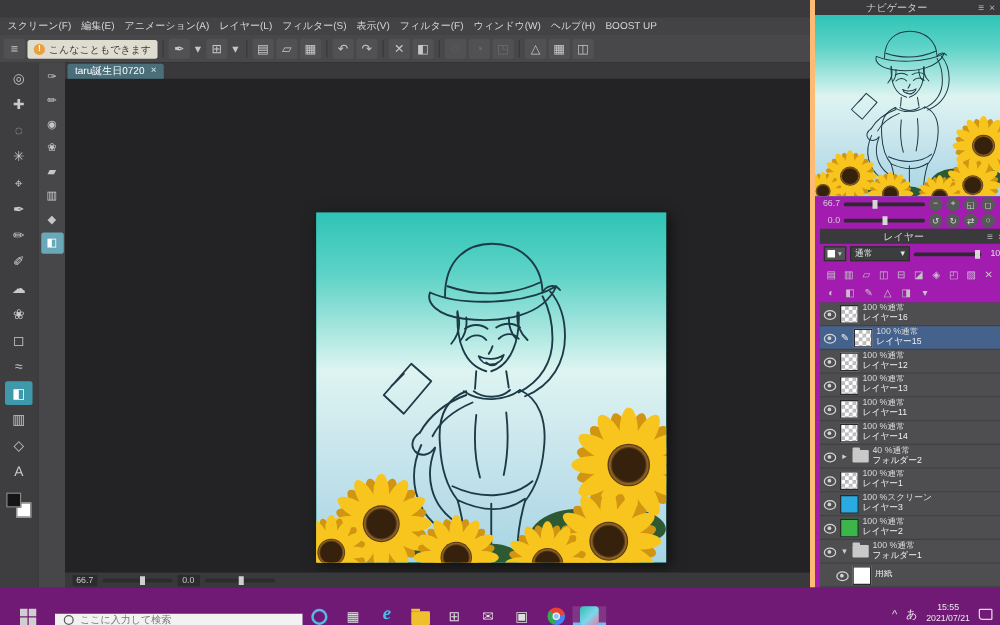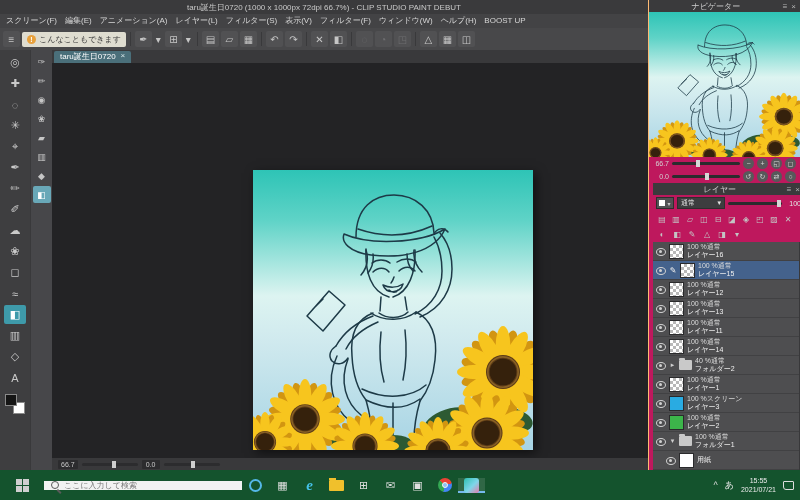--- a/index.html
+++ b/index.html
@@ -31,21 +31,21 @@
 .tabbar{height:13px;background:#39393b;display:flex;align-items:flex-end;padding-left:2px}
 .tab{background:#4a6f7a;color:#fff;font-size:8px;height:12px;display:flex;align-items:flex-start;gap:5px;padding:0 6px;border-radius:2px 2px 0 0}
 .tab-close{color:#d8e8ea}
 .artboard{position:absolute;left:201px;top:120px;width:280px;height:280px;box-shadow:3px 3px 10px rgba(0,0,0,.55);background:#2ec4b6}
 .artboard svg{display:block}
 .canvas-bottombar{position:absolute;left:0;bottom:0;width:100%;height:12px;background:#39393b;display:flex;align-items:center;gap:4px;padding:0 6px;font-size:7px;color:#c9c9c9}
 .cb-val{background:#2c2c2e;padding:0 3px;height:9px;line-height:9px;border-radius:1px;min-width:18px;text-align:center}
 .cb-slider{width:56px;height:3px;background:#2c2c2e;position:relative;border-radius:2px}
 .cb-slider i{position:absolute;top:-2px;left:55%;width:4px;height:7px;background:#cfcfcf}
 
-#rightpanel{position:absolute;left:648px;top:0;width:152px;height:470px;background:#be185d;border-left:1px solid #fdba74}
+#rightpanel{position:absolute;left:648px;top:0;width:152px;height:470px;background:#a21caf;border-left:4px solid #fdba74}
 .panel-head{height:12px;background:#3a3a3c;display:flex;align-items:center;font-size:8px;color:#cfcfcf;padding:0 4px;gap:4px}
 .ph-title{flex:1;text-align:center;white-space:nowrap;overflow:hidden}
 .ph-btn{color:#b5b5b5;font-size:8px}
 .nav-thumb{height:145px;overflow:hidden;background:#2ec4b6}
 .nav-ctrl{height:13px;display:flex;align-items:center;gap:3px;padding:0 4px;font-size:7px;color:#d2d2d2}
 .nav-val{min-width:16px;text-align:right}
 .slider{flex:1;height:3px;background:#2b2b2d;border-radius:2px;position:relative}
 .slider i{position:absolute;top:-2px;width:4px;height:7px;background:#d6d6d6}
 .nav-btn{width:11px;height:11px;border-radius:50%;background:#58585a;display:flex;align-items:center;justify-content:center;font-size:7px;color:#d6d6d6;flex:none}
 .layer-panel{position:absolute;top:183px;left:4px;width:151px;height:287px}
@@ -69,21 +69,21 @@
 .thumb.checker{background-color:#fff;background-image:linear-gradient(45deg,#b8b8b8 25%,transparent 25%,transparent 75%,#b8b8b8 75%),linear-gradient(45deg,#b8b8b8 25%,#fff 25%,#fff 75%,#b8b8b8 75%);background-size:6px 6px;background-position:0 0,3px 3px}
 .arrow{font-size:7px;color:#cfcfcf;width:7px;flex:none;text-align:center}
 .folder-ic{width:13px;height:10px;background:#c9c9c9;border-radius:1px;position:relative;flex:none}
 .folder-ic::before{content:"";position:absolute;top:-2px;left:0;width:6px;height:2px;background:#c9c9c9;border-radius:1px 1px 0 0}
 .l-text{display:flex;flex-direction:column;justify-content:center;line-height:8px;overflow:hidden;white-space:nowrap}
 .l-info{font-size:7px;color:#dcdcdc}
 .l-name{font-size:7px;color:#f0f0f0}
 .layer-scroll{position:absolute;right:0;top:59px;bottom:0;width:5px;background:#38383a}
 .layer-scroll i{position:absolute;top:2px;left:1px;width:3px;height:72px;background:#606062;border-radius:2px}
 
-#taskbar{position:absolute;left:0;top:470px;width:800px;height:30px;background:#14532d;display:flex;align-items:center;color:#e8e8e8}
+#taskbar{position:absolute;left:0;top:470px;width:800px;height:30px;background:#701a75;display:flex;align-items:flex-end;color:#e8e8e8}
 .tb-start{width:44px;display:flex;align-items:center;justify-content:center}
 .win-logo{display:grid;grid-template-columns:6px 6px;grid-template-rows:6px 6px;gap:1px}
 .win-logo span{background:#cfcfcf;display:block}
 .tb-search{width:198px;background:#f2f2f2;display:flex;align-items:center;gap:5px;padding:0 7px}
 .search-icon{width:8px;height:8px;border:1.5px solid #5a5a5a;border-radius:50%;position:relative;flex:none}
 .search-icon::after{content:"";position:absolute;left:6px;top:7px;width:5px;height:1.5px;background:#5a5a5a;transform:rotate(45deg);transform-origin:0 0}
 .tb-search input{border:none;outline:none;background:transparent;font-size:8px;width:150px;font-family:inherit;color:#333}
 .tb-app{width:27px;display:flex;align-items:center;justify-content:center;font-size:11px;color:#dfdfdf}
 .tb-app.active{background:rgba(255,255,255,.12);box-shadow:inset 0 -2px 0 #76b9ed}
 .cortana-ring{width:13px;height:13px;border:2px solid #55b8e8;border-radius:50%}
@@ -169,23 +169,20 @@
         <use href="#sunflower" transform="translate(250,202) scale(46)"></use>
         <use href="#sunflower" transform="translate(234,263) scale(42)"></use>
         <use href="#sunflower" transform="translate(185,281) scale(34)"></use>
         <use href="#sunflower" transform="translate(52,249) scale(40)"></use>
         <use href="#sunflower" transform="translate(112,276) scale(34)"></use>
         <use href="#sunflower" transform="translate(12,272) scale(30)"></use>
       </symbol>
     </defs>
   </svg>
 
-  <div id="titlebar">
-    <span>taru誕生日0720 (1000 x 1000px 72dpi 66.7%) - CLIP STUDIO PAINT DEBUT</span>
-  </div>
 
   <div id="menubar">
     <span class="menu-item">スクリーン(F)</span>
     <span class="menu-item">編集(E)</span>
     <span class="menu-item">アニメーション(A)</span>
     <span class="menu-item">レイヤー(L)</span>
     <span class="menu-item">フィルター(S)</span>
     <span class="menu-item">表示(V)</span>
     <span class="menu-item">フィルター(F)</span>
     <span class="menu-item">ウィンドウ(W)</span>

